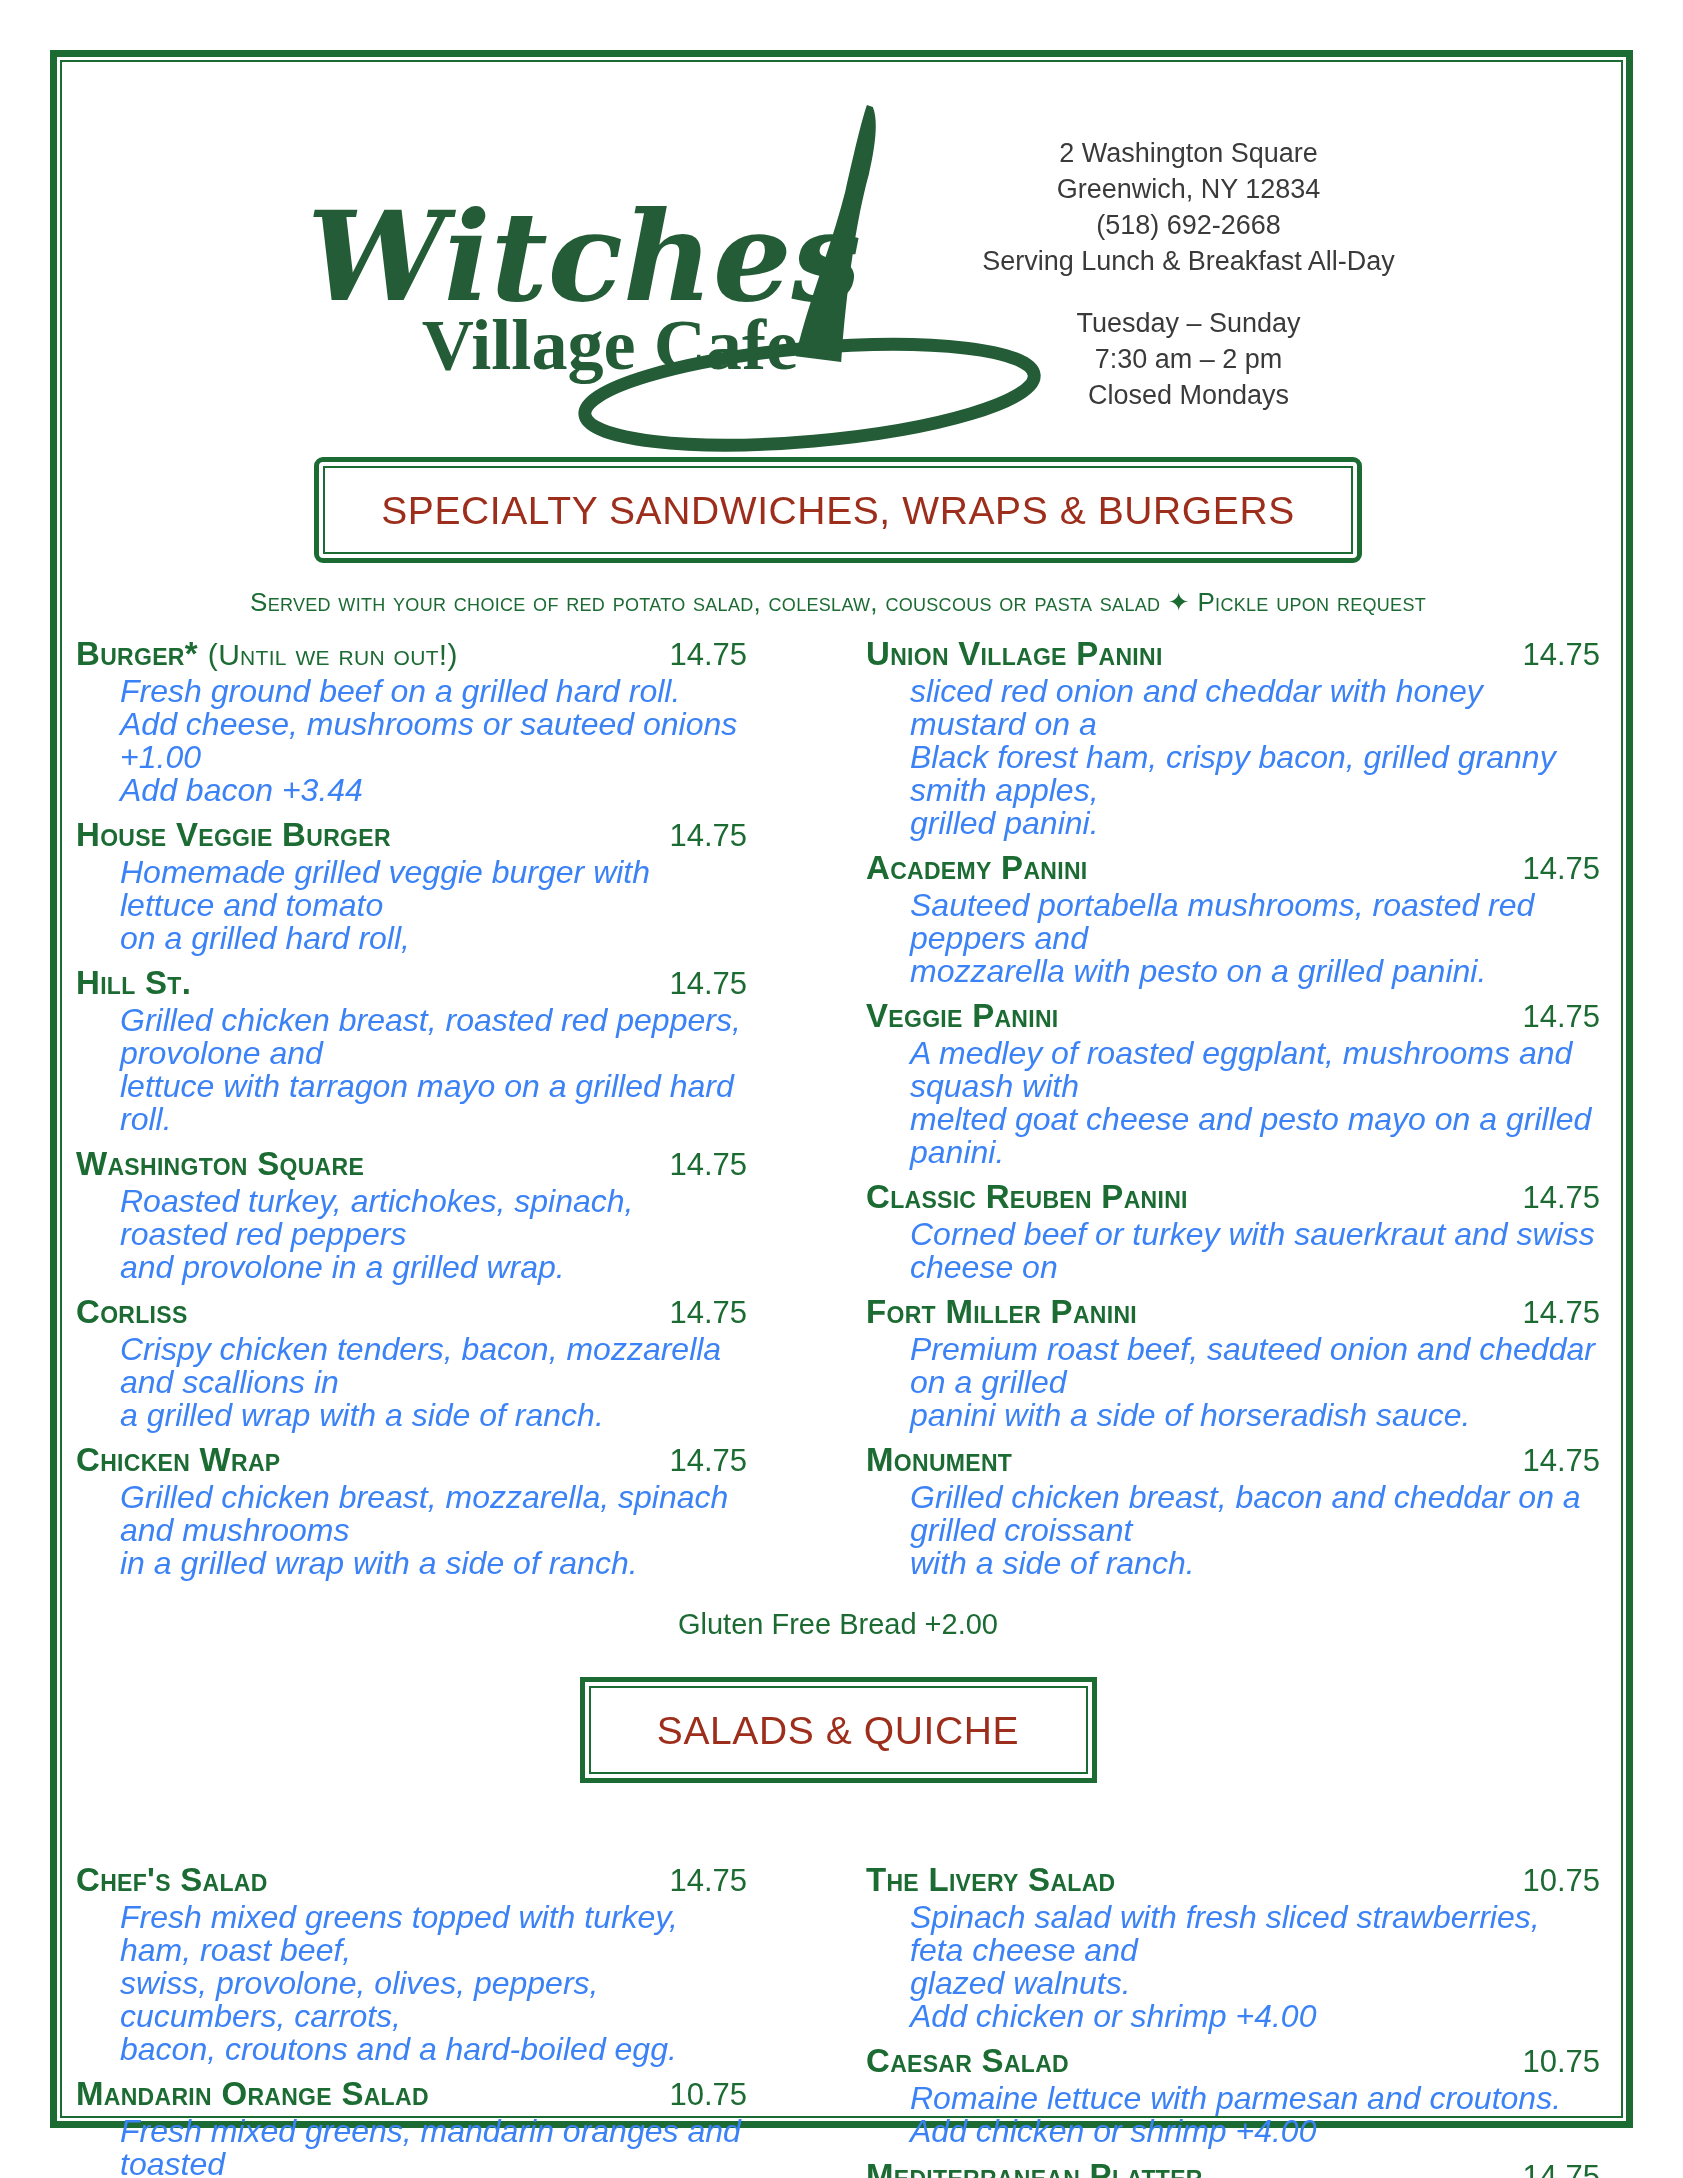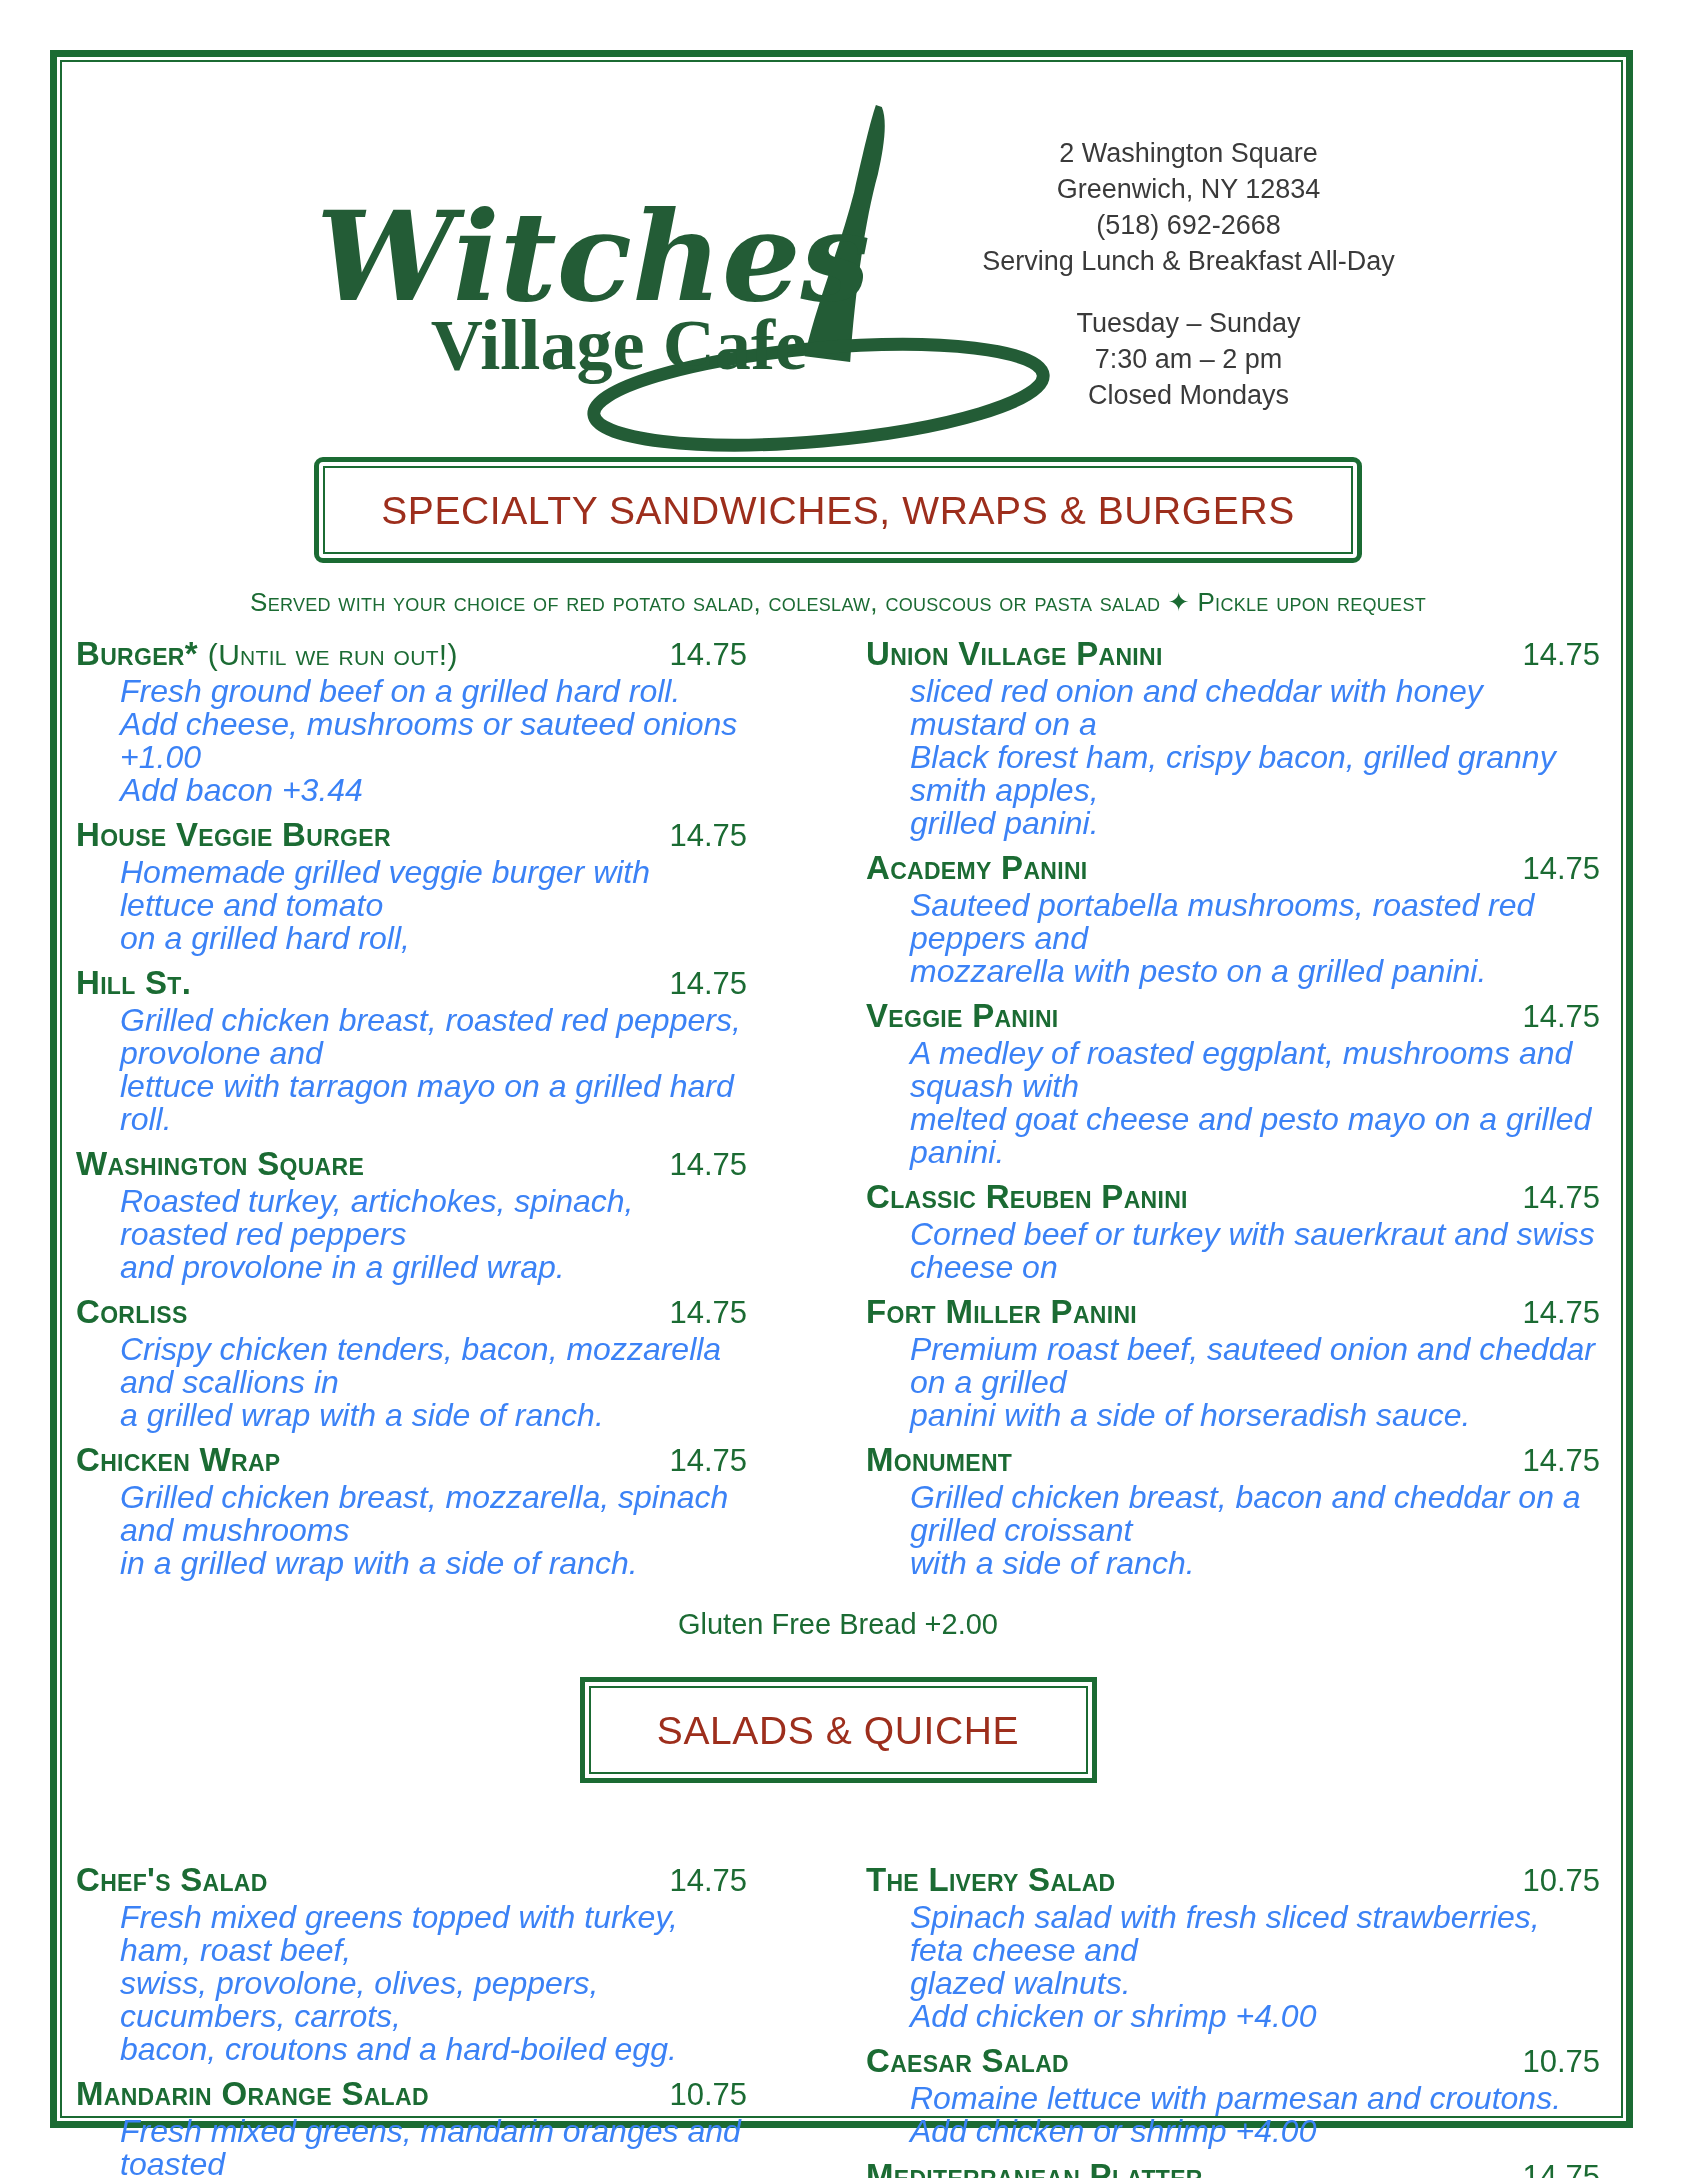--- a/index.html
+++ b/index.html
@@ -12,21 +12,21 @@
   
   .frame-outer {
     position:absolute; left:50px; top:50px; right:50px; bottom:50px;
     border:7px solid var(--green); pointer-events:none;
   }
   .frame-inner {
     position:absolute; left:60px; top:60px; right:60px; bottom:60px;
     border:2px solid var(--green); pointer-events:none;
   }
   
-  .logo-wrap { position:absolute; left:304px; top:97px; width:762px; height:364px; }
+  .logo-wrap { position:absolute; left:295px; top:97px; width:762px; height:364px; }
   .info-block {
     position:absolute; left:941px; top:135px; width:495px;
     text-align:center; font-size:27px; line-height:36px; color:#3a3a3a;
   }
   .hours-block {
     position:absolute; left:941px; top:305px; width:495px;
     text-align:center; font-size:27px; line-height:36px; color:#3a3a3a;
   }
   
   .flow { position:absolute; left:76px; top:457px; width:1524px; }

